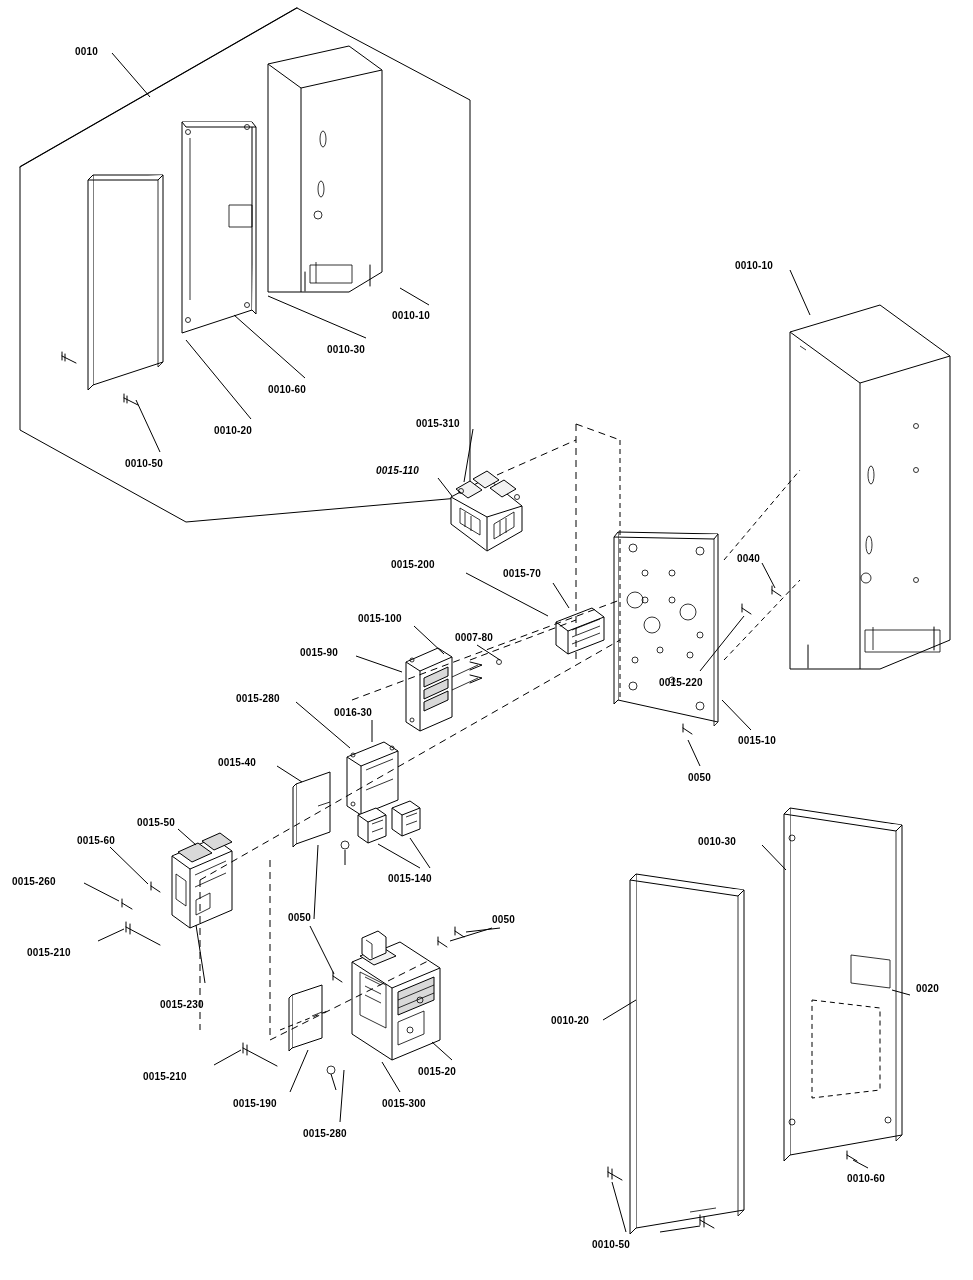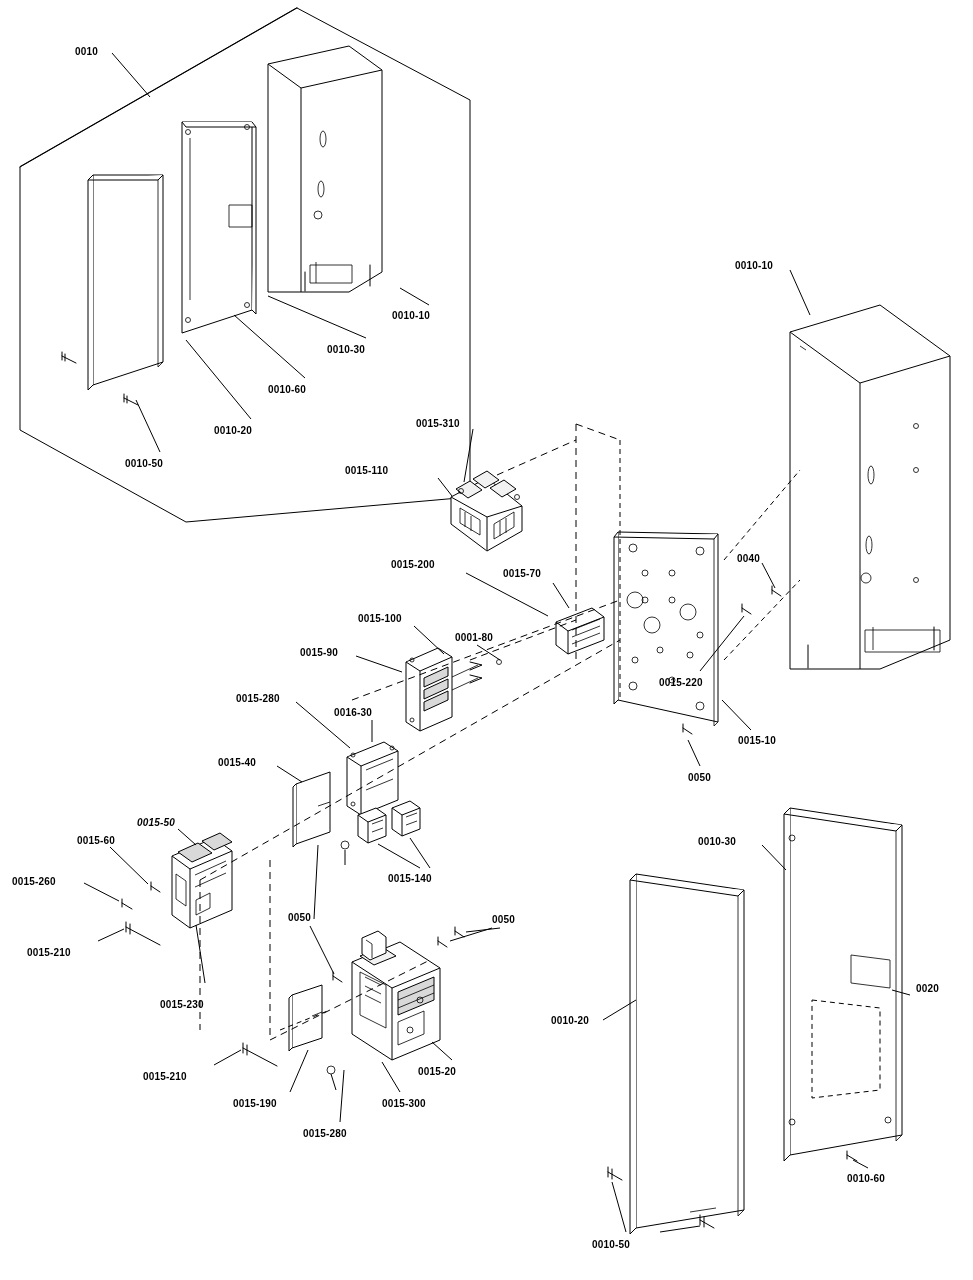--- a/index.html
+++ b/index.html
@@ -411,34 +411,34 @@
 
 
   <div class="callout" style="left:75px;  top:46px;">0010</div>
   <div class="callout" style="left:392px; top:310px;">0010-10</div>
   <div class="callout" style="left:327px; top:344px;">0010-30</div>
   <div class="callout" style="left:268px; top:384px;">0010-60</div>
   <div class="callout" style="left:214px; top:425px;">0010-20</div>
   <div class="callout" style="left:125px; top:458px;">0010-50</div>
   <div class="callout" style="left:735px; top:260px;">0010-10</div>
   <div class="callout" style="left:416px; top:418px;">0015-310</div>
-  <div class="callout" style="left:345px; top:465px;">0015-110</div>
+  <div class="callout" style="left:376px; top:465px;font-style:italic;">0015-110</div>
   <div class="callout" style="left:391px; top:559px;">0015-200</div>
   <div class="callout" style="left:503px; top:568px;">0015-70</div>
   <div class="callout" style="left:737px; top:553px;">0040</div>
   <div class="callout" style="left:358px; top:613px;">0015-100</div>
-  <div class="callout" style="left:455px; top:632px;">0001-80</div>
+  <div class="callout" style="left:455px; top:632px;">0007-80</div>
   <div class="callout" style="left:300px; top:647px;">0015-90</div>
   <div class="callout" style="left:659px; top:677px;">0015-220</div>
   <div class="callout" style="left:236px; top:693px;">0015-280</div>
   <div class="callout" style="left:334px; top:707px;">0016-30</div>
   <div class="callout" style="left:738px; top:735px;">0015-10</div>
   <div class="callout" style="left:218px; top:757px;">0015-40</div>
   <div class="callout" style="left:688px; top:772px;">0050</div>
-  <div class="callout" style="left:137px; top:817px;font-style:italic;">0015-50</div>
+  <div class="callout" style="left:137px; top:817px;">0015-50</div>
   <div class="callout" style="left:698px; top:836px;">0010-30</div>
   <div class="callout" style="left:77px;  top:835px;">0015-60</div>
   <div class="callout" style="left:12px;  top:876px;">0015-260</div>
   <div class="callout" style="left:388px; top:873px;">0015-140</div>
   <div class="callout" style="left:288px; top:912px;">0050</div>
   <div class="callout" style="left:492px; top:914px;">0050</div>
   <div class="callout" style="left:27px;  top:947px;">0015-210</div>
   <div class="callout" style="left:916px; top:983px;">0020</div>
   <div class="callout" style="left:160px; top:989px;margin-top:10px;">0015-230</div>
   <div class="callout" style="left:551px; top:1015px;">0010-20</div>

